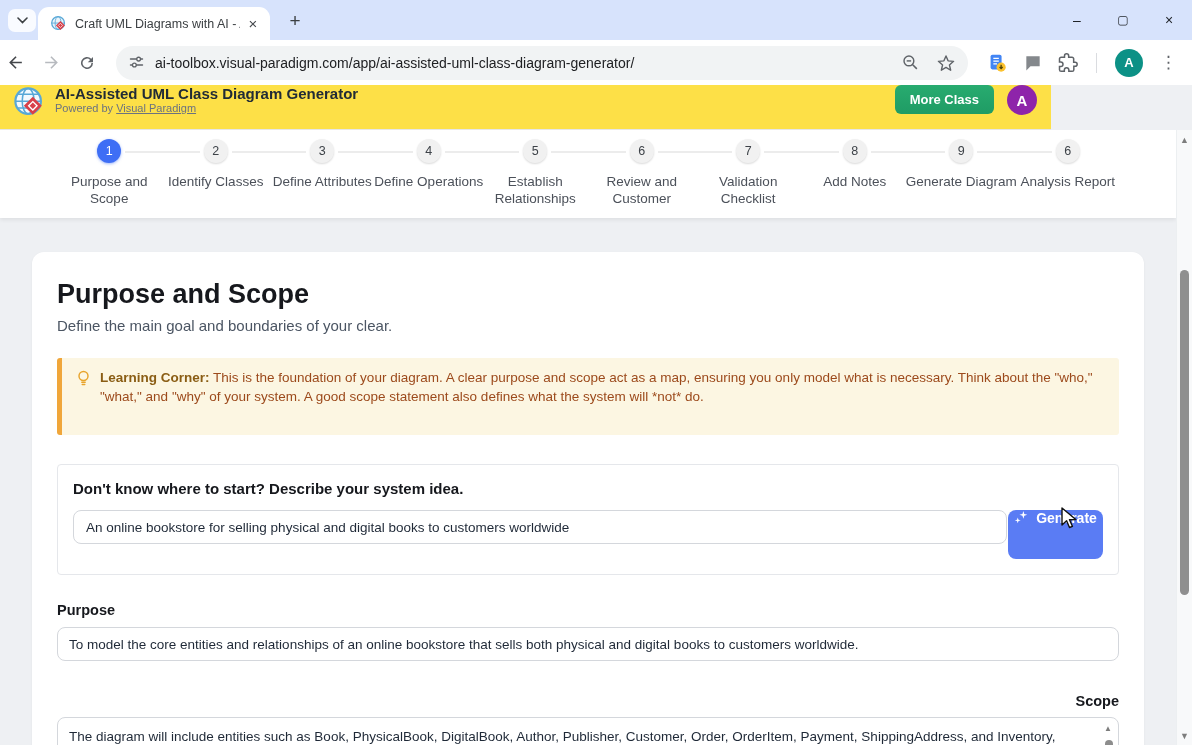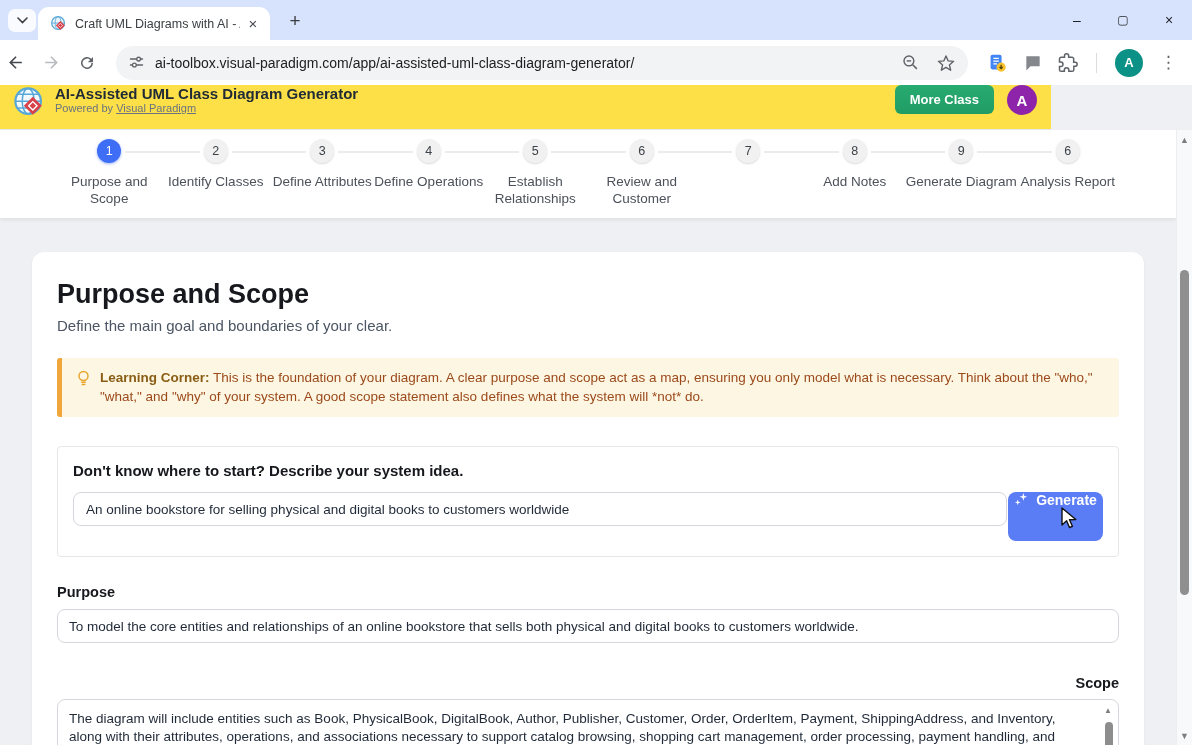--- a/index.html
+++ b/index.html
@@ -61,21 +61,21 @@
     display:flex; align-items:center; justify-content:center; box-shadow:0 1px 2px rgba(0,0,0,.15); z-index:1; }
   .step.active .dot { background:#3e6ef5; color:#fff; box-shadow:0 1px 3px rgba(62,110,245,.5); }
   .slabel { margin-top:10px; font-size:13.5px; color:#4c515a; text-align:center; line-height:17px; width:116px; }
 
   .card { position:relative; margin:34px 0 0 32px; width:1112px; height:620px; background:#fff;
     border-radius:12px; box-shadow:0 1px 3px rgba(0,0,0,.05); padding:26px 25px 0 25px; }
   .card h2.pagetitle { font-size:27px; font-weight:bold; color:#16181d; line-height:32px; }
   .pagesub { margin-top:7px; font-size:15px; color:#4b5563; }
 
   .learning { margin-top:24px; background:#fcf6e2; border-left:5px solid #f0a63a; border-radius:3px;
-    padding:11px 16px 11px 14px; display:flex; }
+    padding:11px 16px 29px 14px; display:flex; }
   .bulb { flex:0 0 auto; margin:1px 9px 0 0; }
   .learning p { font-size:13.5px; line-height:18.5px; color:#9c4a1c; }
   .learning strong { color:#8a5d14; }
 
   .panel { margin-top:29px; border:1px solid #e5e7eb; border-radius:4px; padding:15px; }
   .panel h3 { font-size:15px; font-weight:bold; color:#16181d; }
   .panelrow { display:flex; margin-top:13px; gap:1px; }
   .idea-input { flex:1; height:34px; border:1px solid #d4d7dc; border-radius:8px; padding:0 12px;
     font-size:13.5px; color:#1f2937; font-family:inherit; outline:none; }
   .gen { width:95px; height:49px; border:none; border-radius:8px; background:#5a7cf4; color:#fff;
@@ -222,20 +222,21 @@
       <div class="step">
           <span class="dot">5</span>
           <span class="slabel">Establish Relationships</span>
         </div>
       <div class="step">
           <span class="dot">6</span>
           <span class="slabel">Review and Customer</span>
         </div>
       <div class="step">
           <span class="dot">7</span>
+          <span class="slabel">Validation Checklist</span>
         </div>
       <div class="step">
           <span class="dot">8</span>
           <span class="slabel">Add Notes</span>
         </div>
       <div class="step">
           <span class="dot">9</span>
           <span class="slabel">Generate Diagram</span>
         </div>
       <div class="step">

